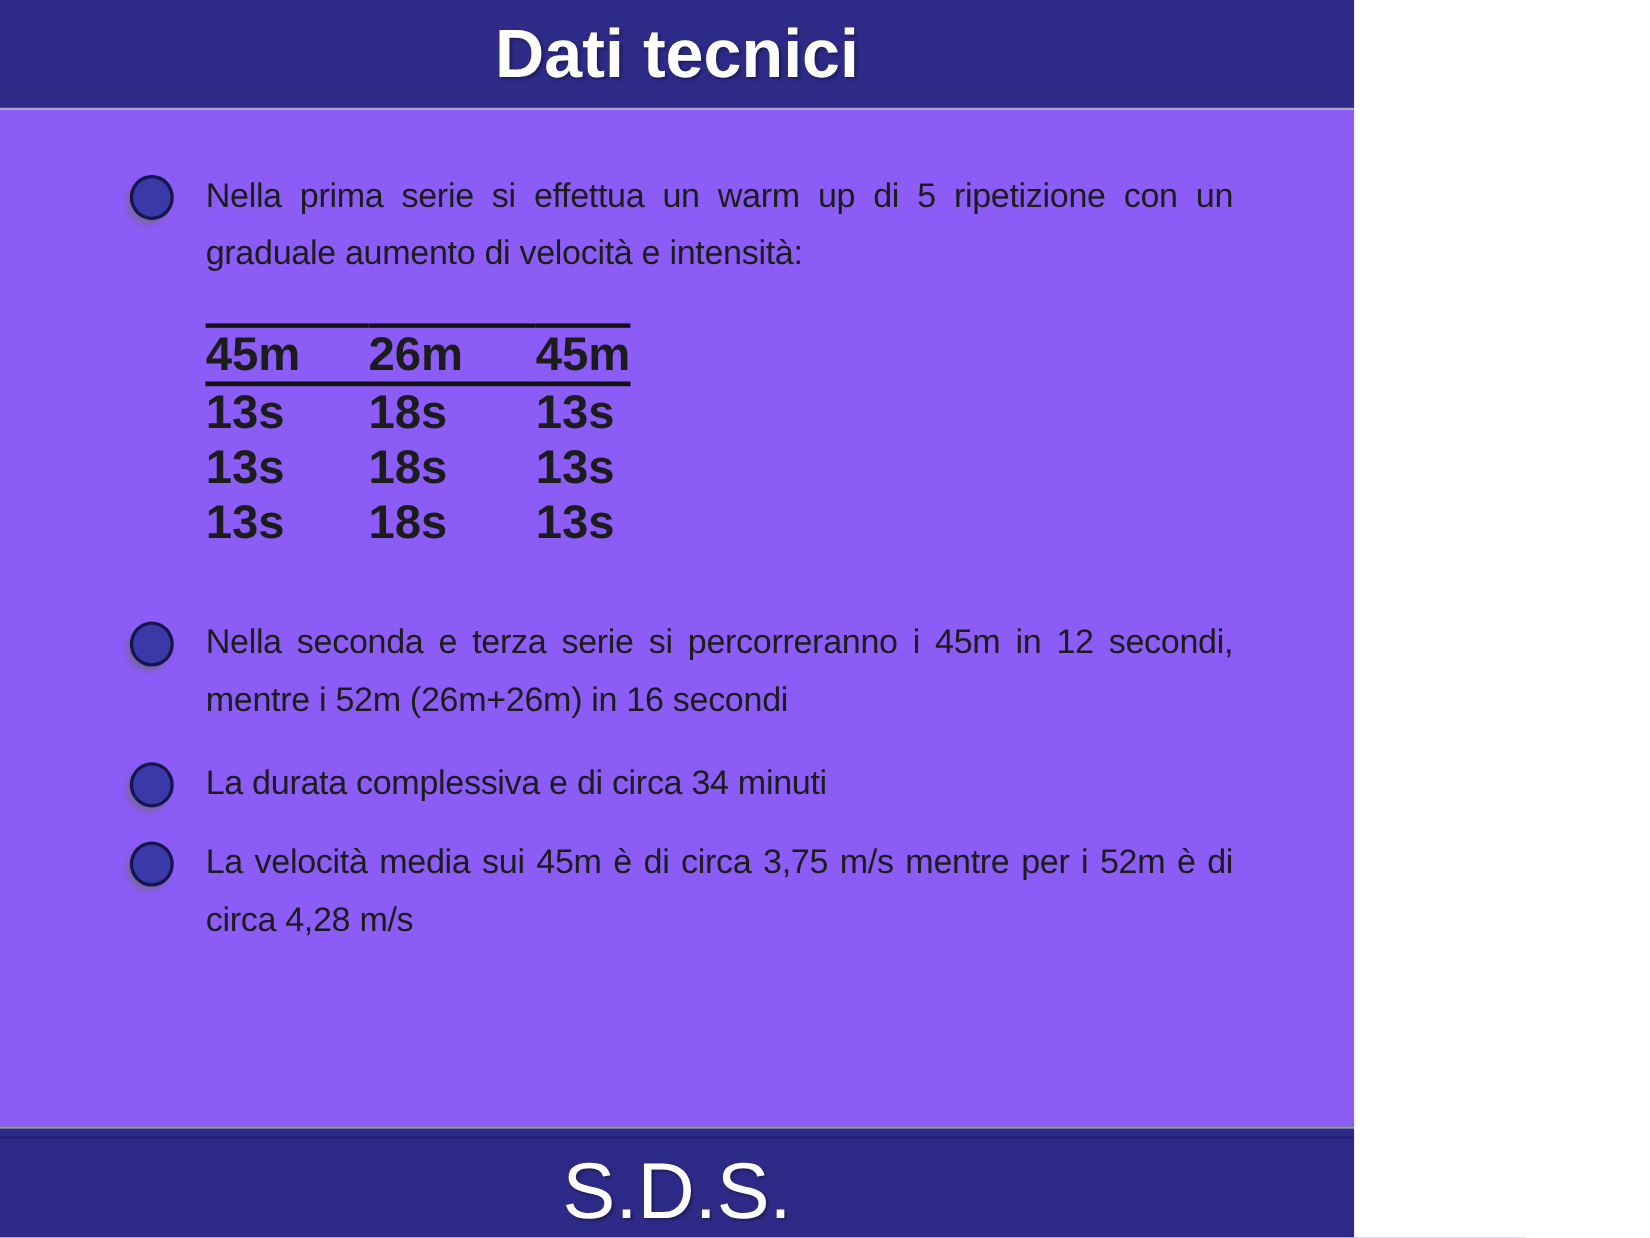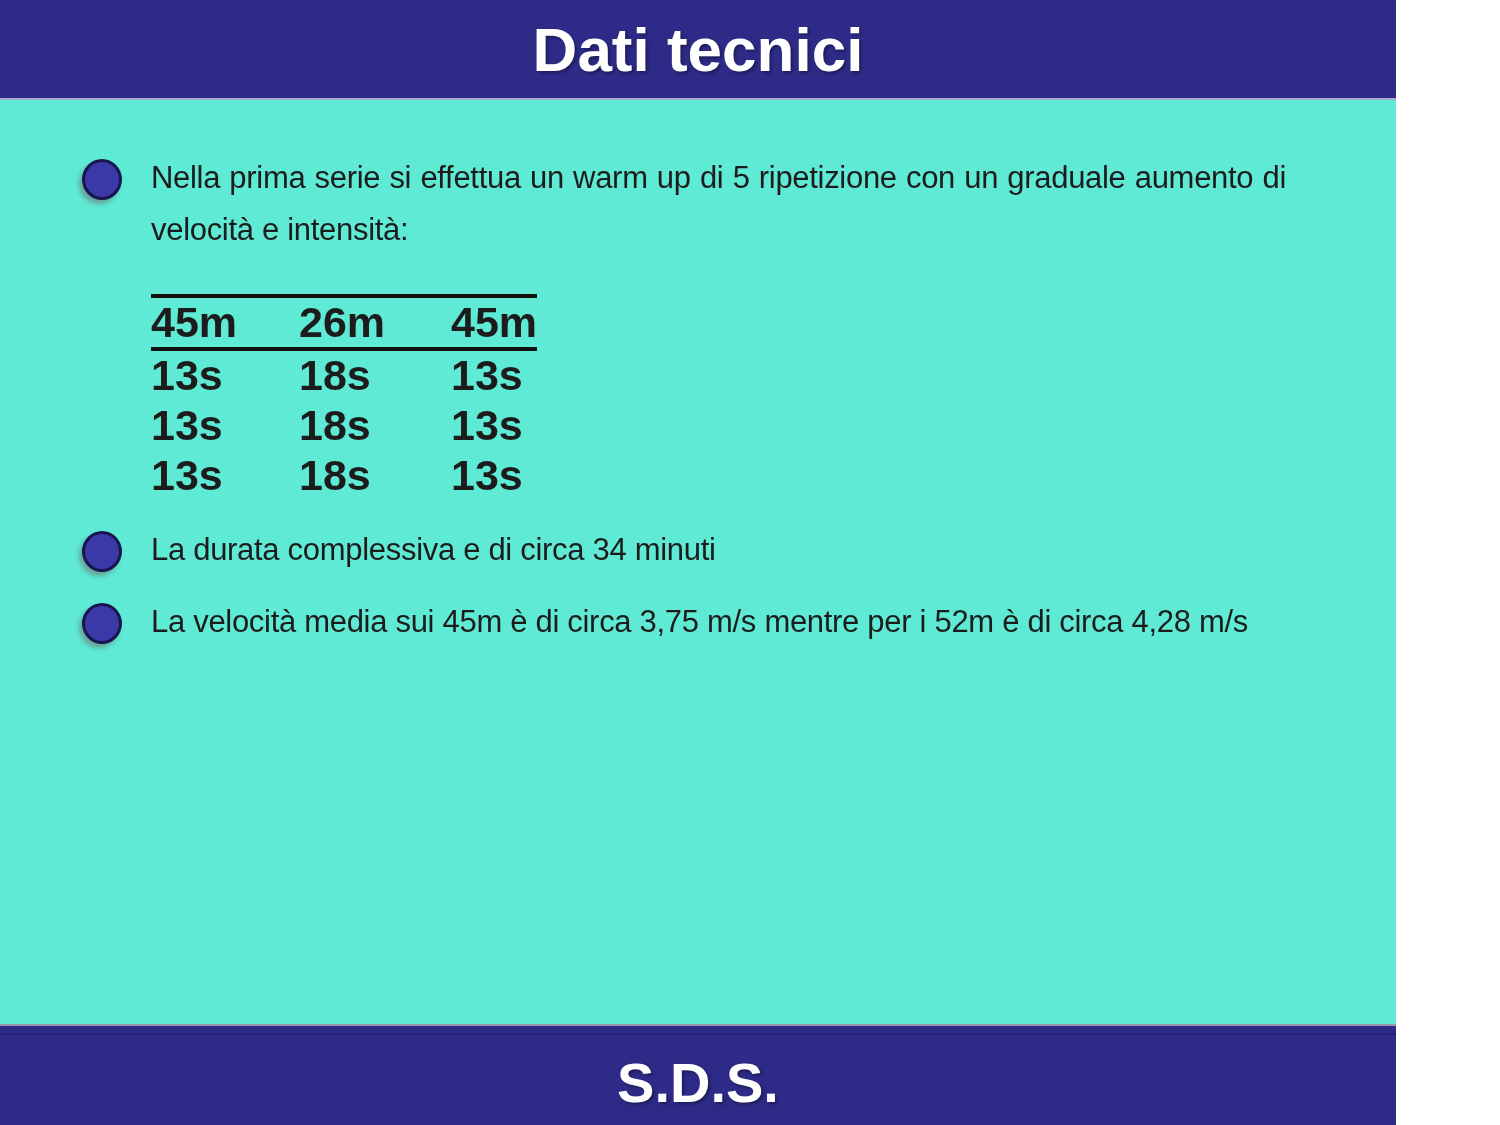--- a/index.html
+++ b/index.html
@@ -1,21 +1,21 @@
 <!DOCTYPE html>
 <html><head>
 <meta charset="utf-8">
 <style>
   * { margin: 0; padding: 0; box-sizing: border-box; }
   html, body { background: #ffffff; }
   .slide {
     position: relative;
-    width: 1396px;
+    width: 1231px;
     height: 1125px;
-    background: #5eead4;
+    background: #8b5cf6;
     overflow: hidden;
     font-family: "Liberation Sans", sans-serif;
     color: #1c1c1c;
   }
 
   
   .banner-top {
     position: absolute;
     top: 0; left: 0; right: 0;
     height: 100px;
@@ -46,31 +46,31 @@
   }
   .banner-bottom::before {
     content: "";
     position: absolute;
     top: 7px; left: 0; right: 0;
     height: 2px;
     background: #232075;
   }
   .banner-bottom .footer-text {
     color: #ffffff;
-    font-size: 56px;
-    font-weight: bold;
+    font-size: 72px;
+    font-weight: normal;
     margin-top: 14px;
     text-shadow: 2px 2px 3px rgba(0,0,0,0.35);
   }
 
   
   .content {
     position: absolute;
     top: 100px; left: 0; right: 0; bottom: 101px;
-    padding-left: 82px;
+    padding-left: 118px;
     padding-right: 110px;
   }
 
   .item {
     display: flex;
     align-items: flex-start;
   }
   .dot {
     flex: 0 0 auto;
     width: 40px;
@@ -158,20 +158,24 @@
           <td>13s</td>
         </tr>
         <tr>
           <td>13s</td>
           <td>18s</td>
           <td>13s</td>
         </tr>
       </tbody>
     </table>
 
+    <div class="item item-2">
+      <span class="dot"></span>
+      <p class="para">Nella seconda e terza serie si percorreranno i 45m in 12 secondi, mentre i 52m (26m+26m) in 16 secondi</p>
+    </div>
 
     <div class="item item-3">
       <span class="dot"></span>
       <p class="para">La durata complessiva e di circa 34 minuti</p>
     </div>
 
     <div class="item item-4">
       <span class="dot"></span>
       <p class="para">La velocità media sui 45m è di circa 3,75 m/s mentre per i 52m è di circa 4,28 m/s</p>
     </div>

